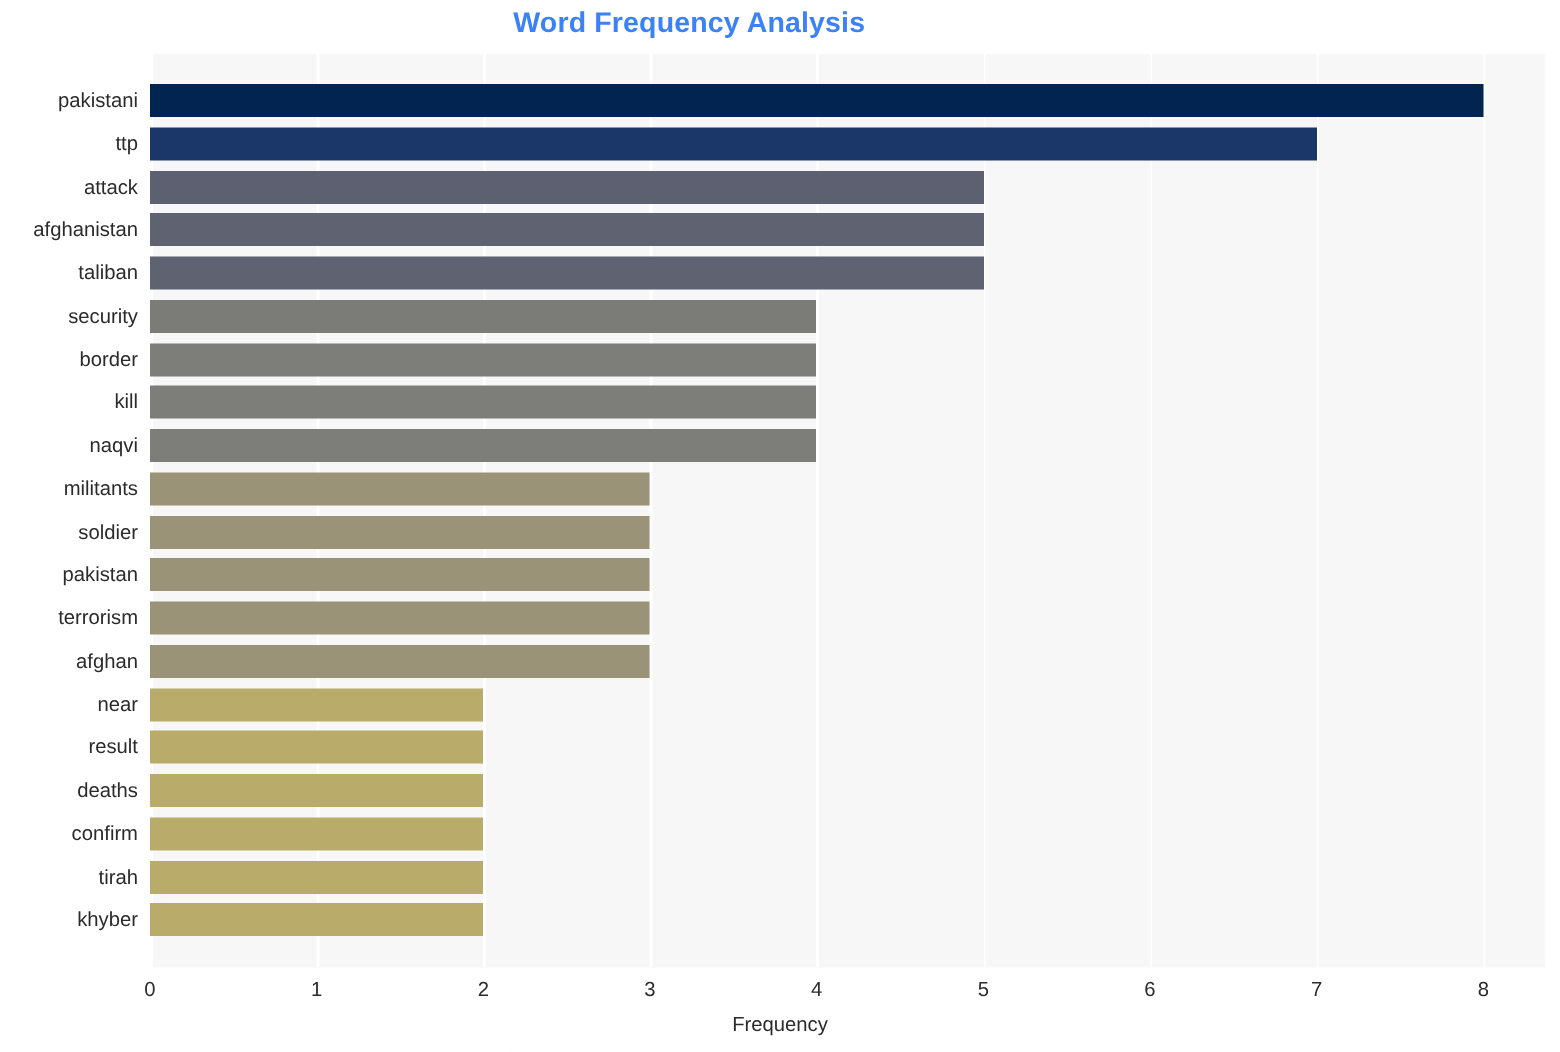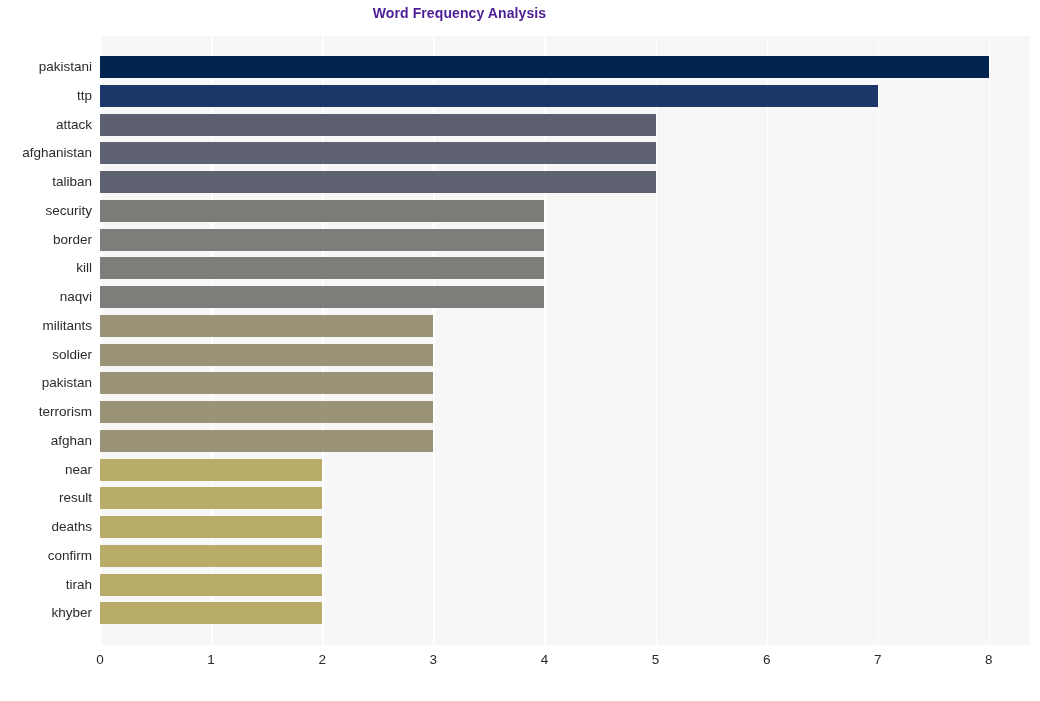--- a/index.html
+++ b/index.html
@@ -18,23 +18,23 @@
     width: 1040px;
     height: 701px;
     background: #ffffff;
   }
   #chart-title {
     position: absolute;
     left: 0;
     top: 5px;
     width: 919px;
     text-align: center;
-    font-size: 14px;
+    font-size: 19px;
     font-weight: bold;
-    color: #4c1d95;
+    color: #3b82f6;
     letter-spacing: 0.1px;
   }
   
   #plot-area {
     position: absolute;
     left: 100px;
     top: 36px;
     width: 930px;
     height: 609px;
     background: #f7f7f7;
@@ -190,14 +190,15 @@
       <div class="xtick" style="left: 211.111px;">1</div>
       <div class="xtick" style="left: 322.222px;">2</div>
       <div class="xtick" style="left: 433.333px;">3</div>
       <div class="xtick" style="left: 544.444px;">4</div>
       <div class="xtick" style="left: 655.556px;">5</div>
       <div class="xtick" style="left: 766.667px;">6</div>
       <div class="xtick" style="left: 877.778px;">7</div>
       <div class="xtick" style="left: 988.889px;">8</div>
     </div>
 
+  <div id="xaxis-label">Frequency</div>
 
 </div>
 
 </body></html>

